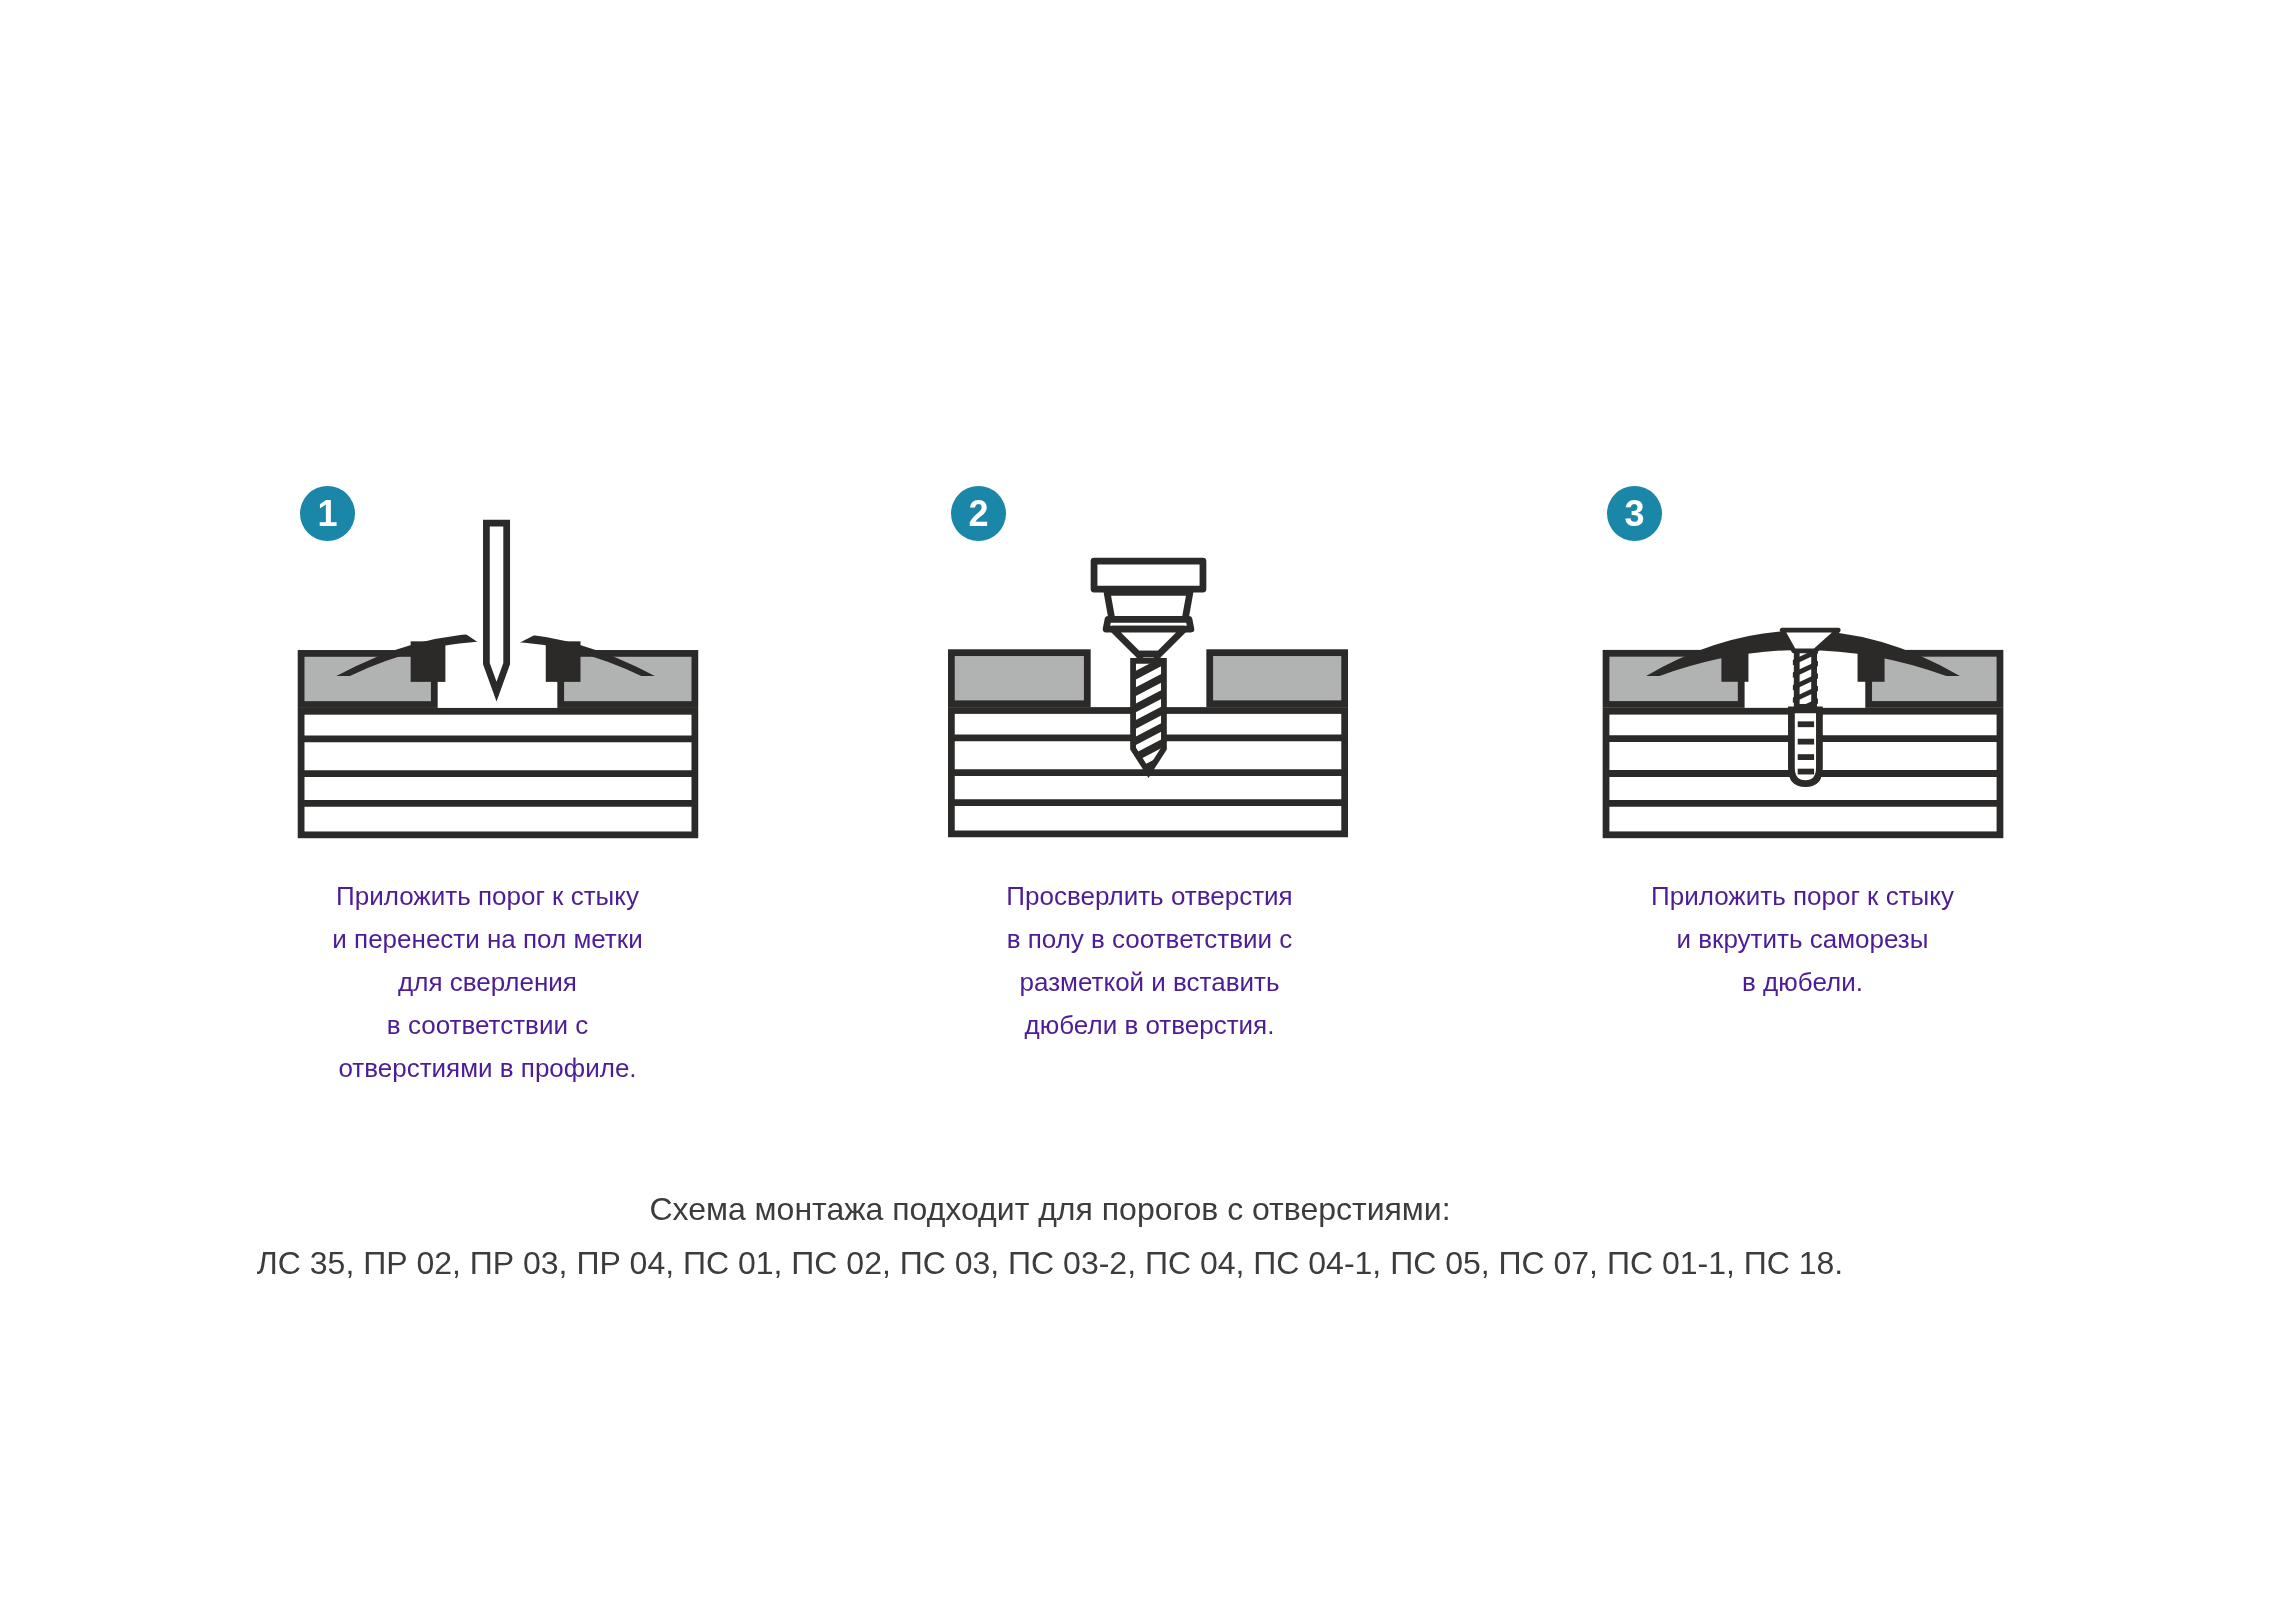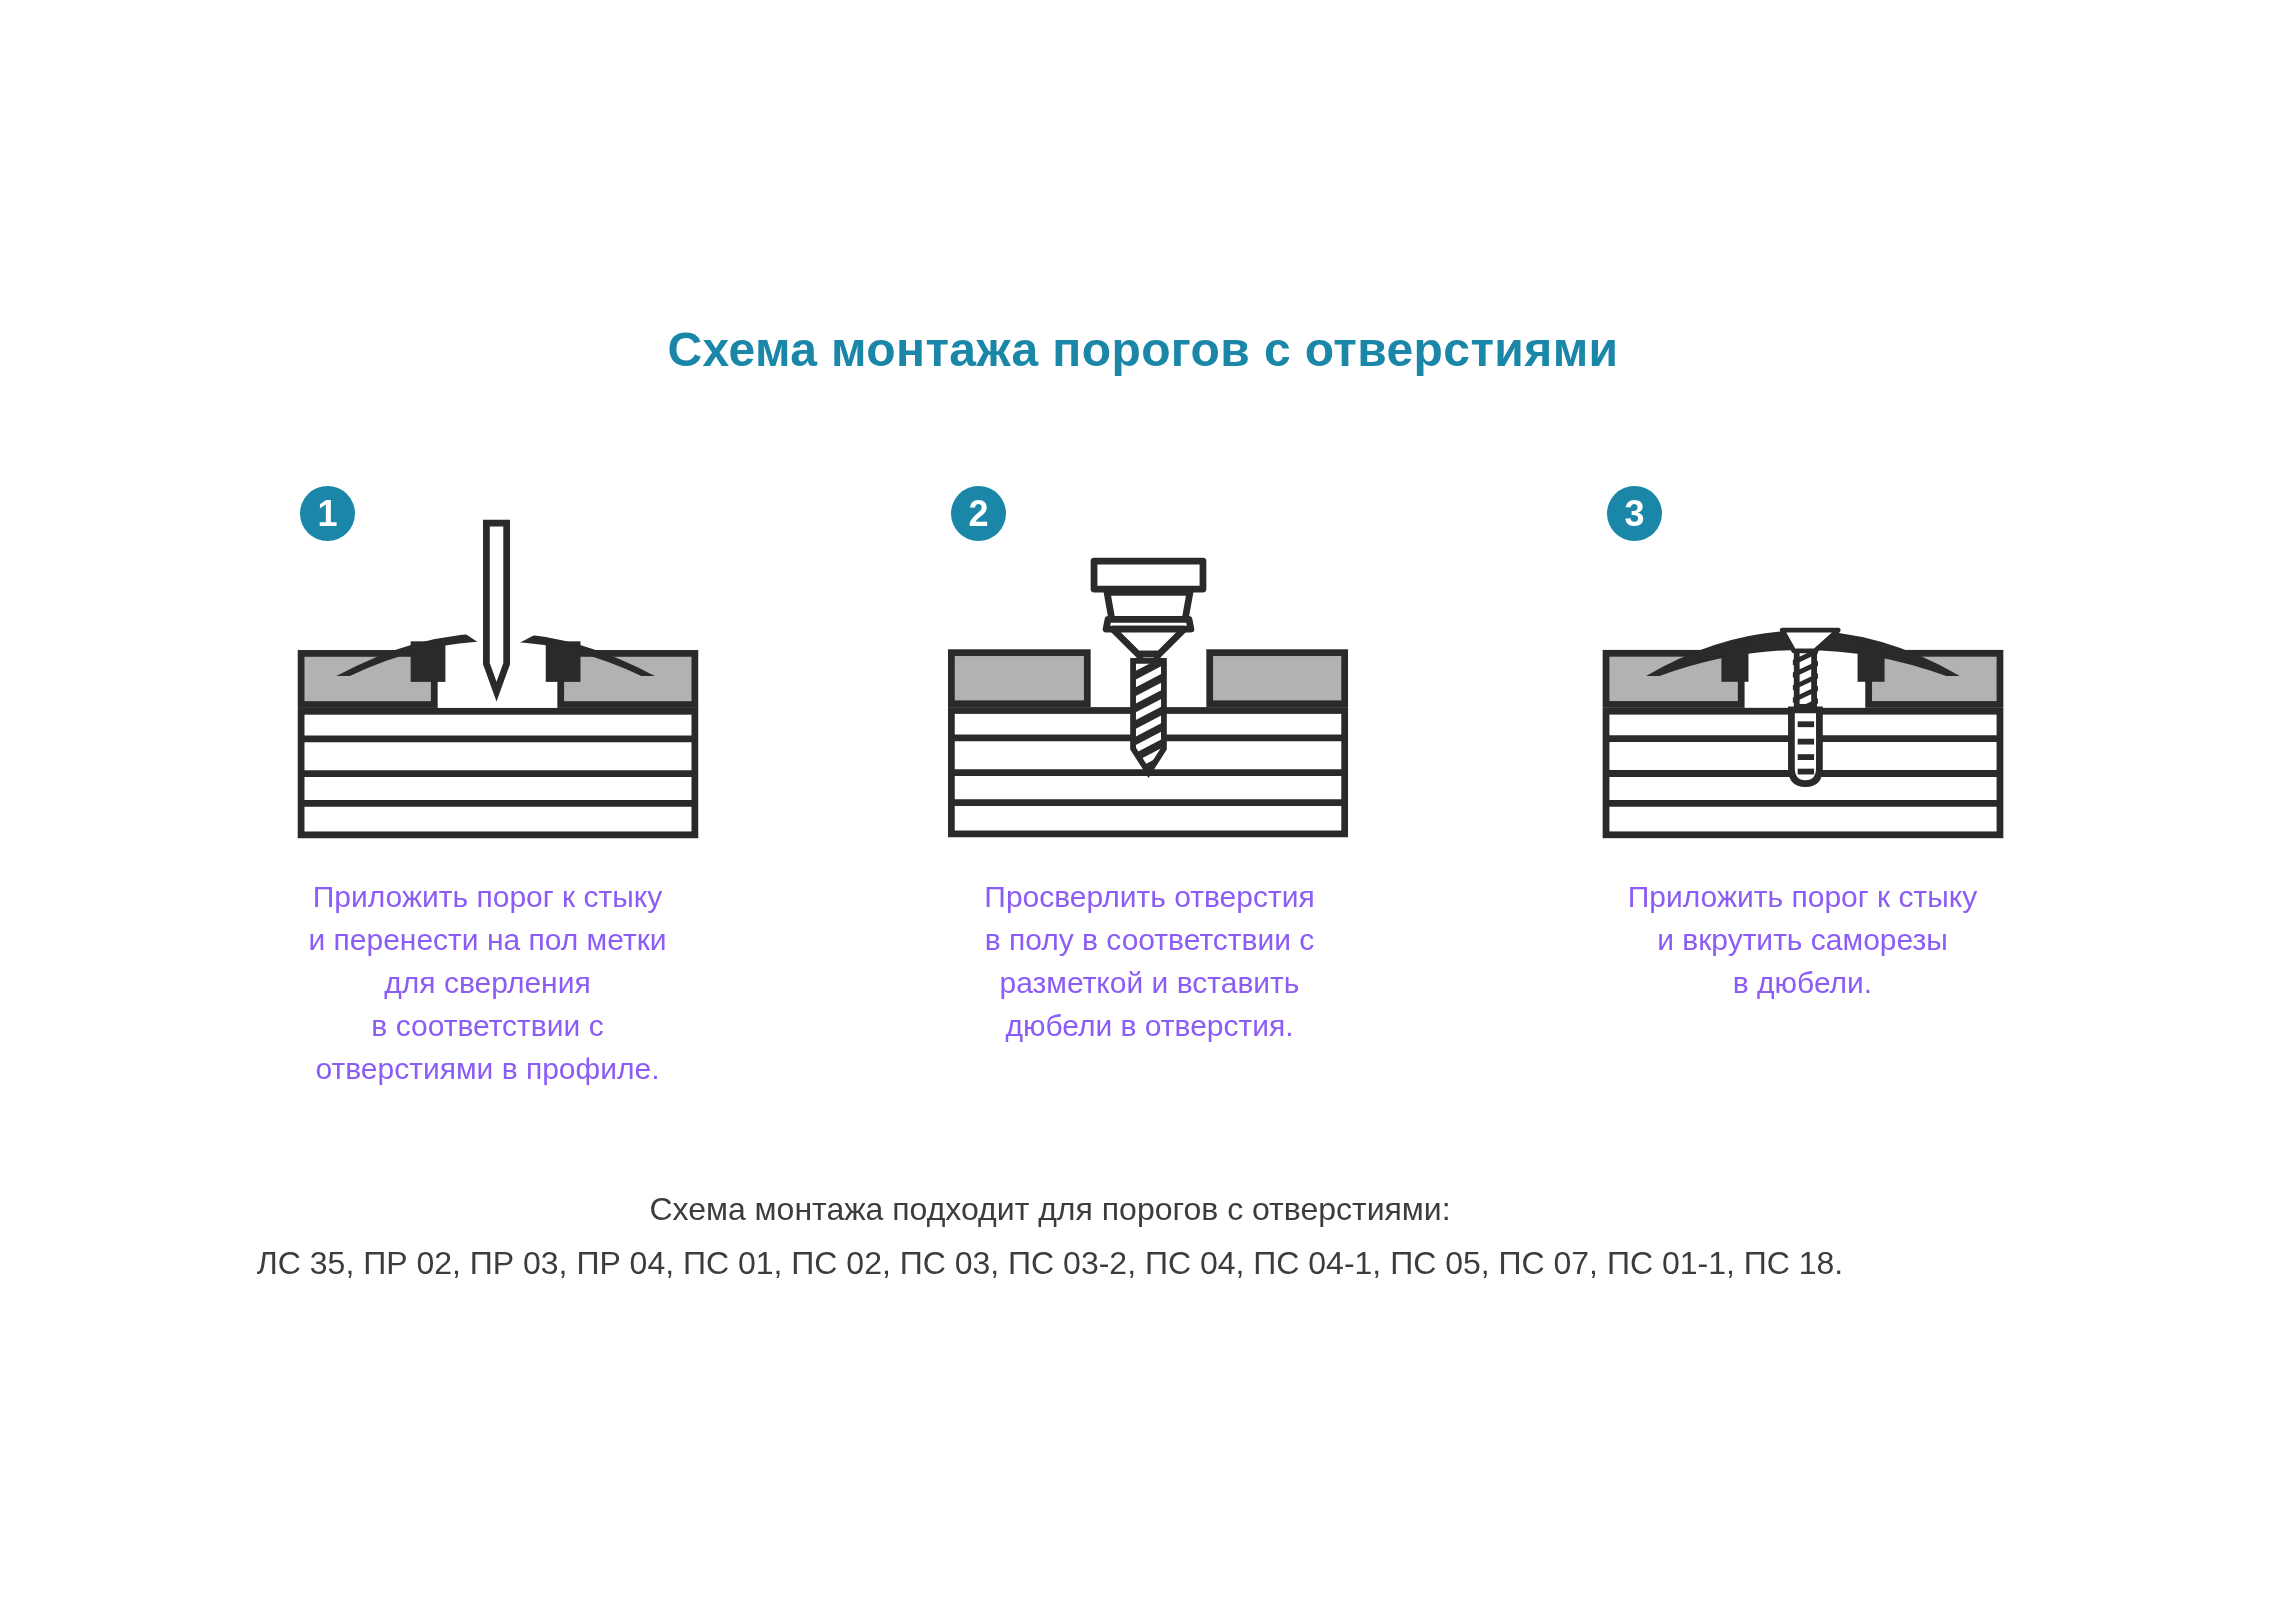--- a/index.html
+++ b/index.html
@@ -26,38 +26,37 @@
   .c1{left:300px;top:486px;}
   .c2{left:951px;top:486px;}
   .c3{left:1607px;top:486px;}
   svg.diag{position:absolute;display:block;}
   .d1{left:290px;top:512px;}
   .d2{left:941px;top:550px;}
   .d3{left:1593px;top:618px;}
   .caption{
     position:absolute;top:875px;width:483px;
     text-align:center;white-space:pre-line;
-    font-size:30px;line-height:43px;color:#8b5cf6;
+    font-size:26px;line-height:43px;color:#4c1d95;
   }
   .cap1{left:246px;}
   .cap2{left:908px;}
   .cap3{left:1561px;}
   .footer{
     position:absolute;top:1182px;left:0;width:2100px;
     text-align:center;color:#3c3c3b;
     font-size:32px;line-height:54px;
   }
   .footer div{white-space:nowrap;}
 </style>
 </head>
 <body>
 
 <div class="page">
 
-  <div class="title">Схема монтажа порогов с отверстиями</div>
 
   <div class="step-circle c1">
       <span>1</span>
     </div>
   <div class="step-circle c2">
       <span>2</span>
     </div>
   <div class="step-circle c3">
       <span>3</span>
     </div>

